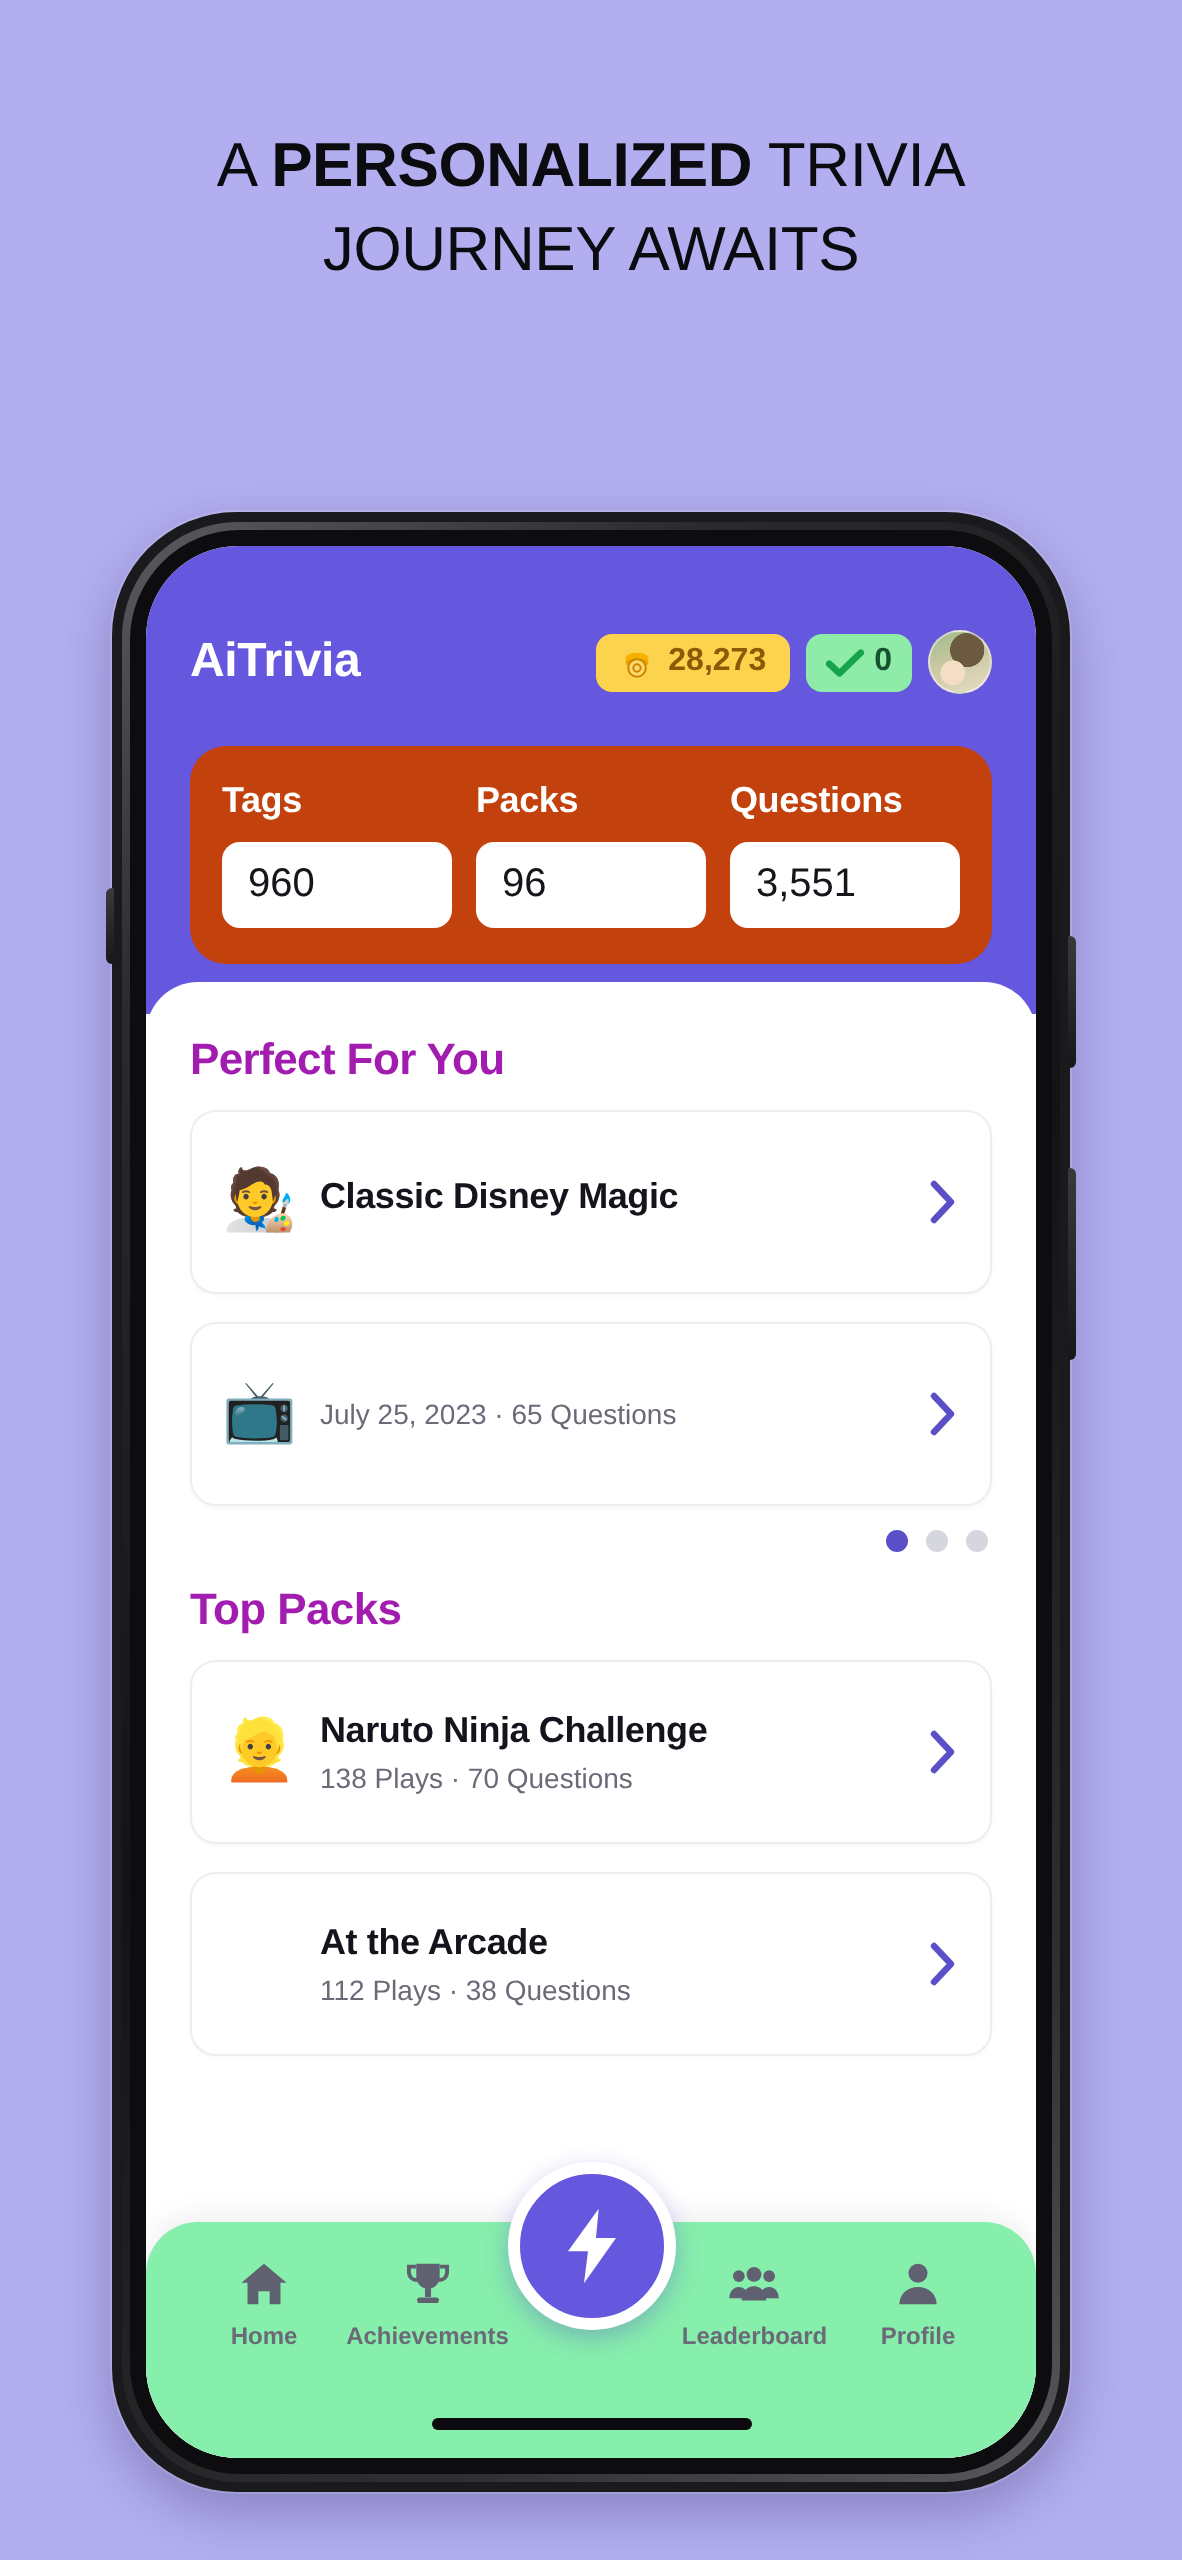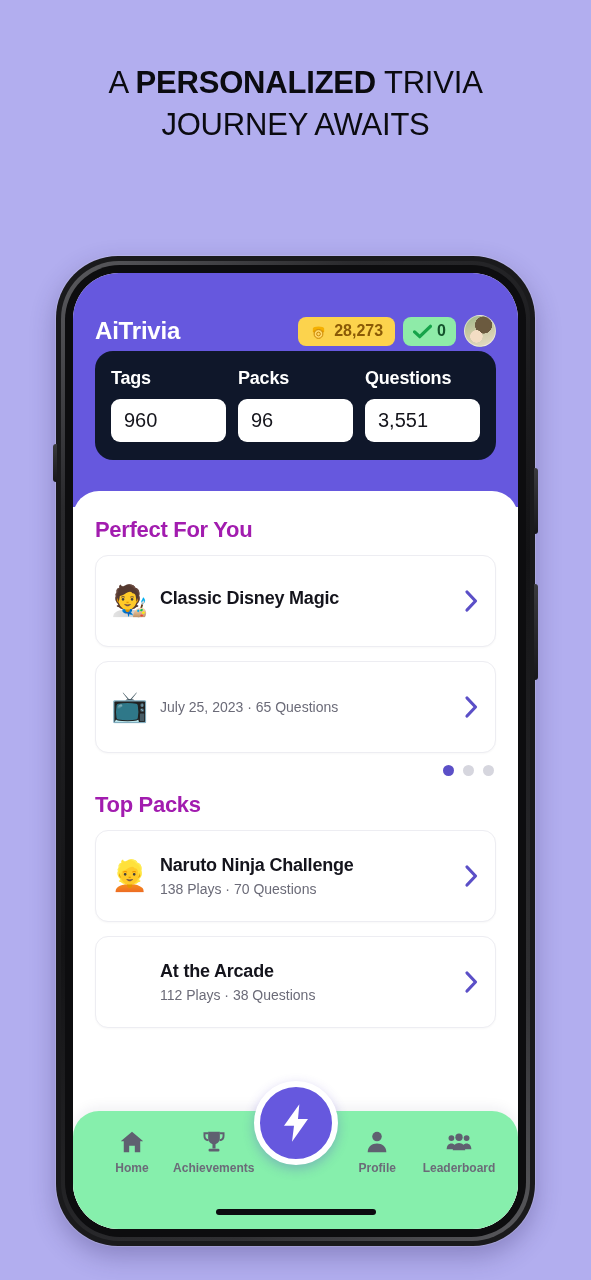--- a/index.html
+++ b/index.html
@@ -139,21 +139,22 @@
       radial-gradient(circle at 38% 68%, #f3ddc4 0 22%, rgba(243,221,196,0) 23%),
       radial-gradient(circle at 62% 30%, #6b5a3f 0 30%, rgba(107,90,63,0) 31%),
       linear-gradient(160deg,#9fb98a 0%, #c8c8a2 45%, #e7dcc6 100%);
     border: 1.5px solid rgba(255,255,255,0.45);
     box-sizing: border-box;
     flex: none;
   }
 
   
   .stats-panel {
-    background: #0f172a;
+    margin-top: 22px;
+    background: #c2410c;
     border-radius: 18px;
     padding: 17px 16px 18px 16px;
     display: flex;
     gap: 12px;
     justify-content: space-between;
   }
   .stat { flex: 1; min-width: 0; }
   .stat-label {
     color: #ffffff;
     font-size: 18px;
@@ -437,35 +438,35 @@
             <rect x="10.6" y="13.6" width="2.8" height="4.4" fill="#5f6070"></rect>
             <rect x="7" y="18.2" width="10" height="2.6" rx="1" fill="#5f6070"></rect>
           </svg>
           <div class="nav-label">Achievements</div>
         </div>
 
         <div class="nav-spacer"></div>
 
         <div class="nav-item">
           <svg viewBox="0 0 24 24">
-            <circle cx="12" cy="7" r="4.4" fill="#5f6070"></circle>
-            <path d="M3.4 21.4 C3.4 16.5 7.3 13.4 12 13.4 C16.7 13.4 20.6 16.5 20.6 21.4 Z" fill="#5f6070"></path>
-          </svg>
-          <div class="nav-label">Profile</div>
-        </div>
-
-        <div class="nav-item">
-          <svg viewBox="0 0 24 24">
             <circle cx="5" cy="8.4" r="2.7" fill="#5f6070"></circle>
             <circle cx="19" cy="8.4" r="2.7" fill="#5f6070"></circle>
             <path d="M0.6 18.6 C0.6 15.4 2.6 13.4 5 13.4 C7.4 13.4 9.4 15.4 9.4 18.6 Z" fill="#5f6070"></path>
             <path d="M14.6 18.6 C14.6 15.4 16.6 13.4 19 13.4 C21.4 13.4 23.4 15.4 23.4 18.6 Z" fill="#5f6070"></path>
             <circle cx="12" cy="7.6" r="3.4" fill="#5f6070"></circle>
             <path d="M6.3 19.6 C6.3 15.6 8.8 13 12 13 C15.2 13 17.7 15.6 17.7 19.6 Z" fill="#5f6070"></path>
           </svg>
           <div class="nav-label">Leaderboard</div>
         </div>
+
+        <div class="nav-item">
+          <svg viewBox="0 0 24 24">
+            <circle cx="12" cy="7" r="4.4" fill="#5f6070"></circle>
+            <path d="M3.4 21.4 C3.4 16.5 7.3 13.4 12 13.4 C16.7 13.4 20.6 16.5 20.6 21.4 Z" fill="#5f6070"></path>
+          </svg>
+          <div class="nav-label">Profile</div>
+        </div>
       </div>
       <div class="home-indicator"></div>
     </div>
 
   </div>
 </div>
 
 </body></html>

